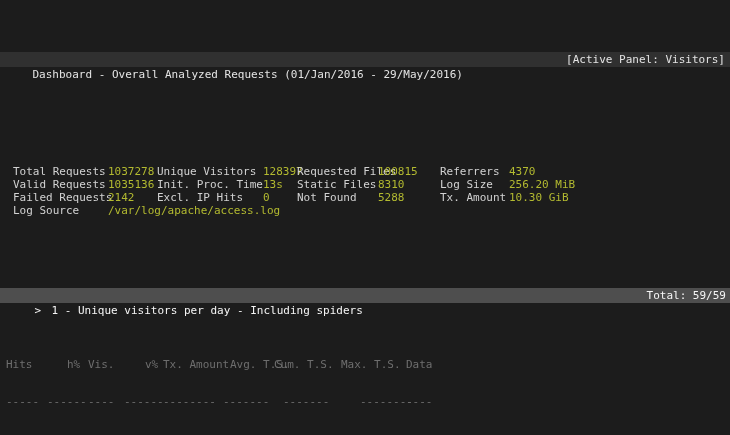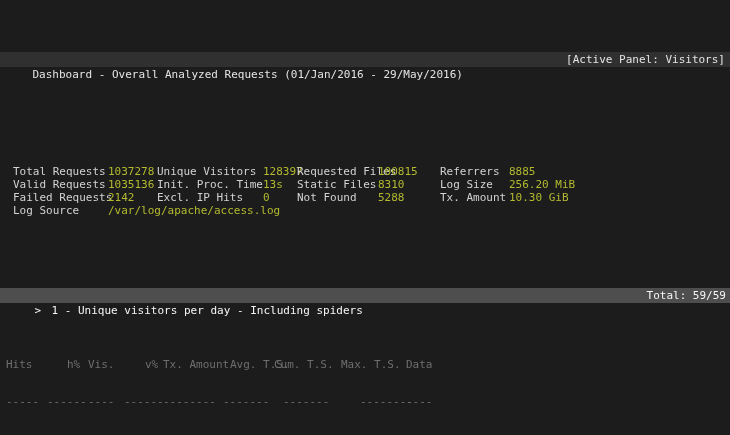--- a/index.html
+++ b/index.html
@@ -54,21 +54,21 @@
   <div class="summary">
     
   <div class="srow">
       <span class="sc1l slabel">Total Requests</span>
       <span class="sc1v sval">1037278</span>
       <span class="sc2l slabel">Unique Visitors</span>
       <span class="sc2v sval">128397</span>
       <span class="sc3l slabel">Requested Files</span>
       <span class="sc3v sval">100815</span>
       <span class="sc4l slabel">Referrers</span>
-      <span class="sc4v sval">8885</span>
+      <span class="sc4v sval">4370</span>
     </div><div class="srow">
       <span class="sc1l slabel">Valid Requests</span>
       <span class="sc1v sval">1035136</span>
       <span class="sc2l slabel">Init. Proc. Time</span>
       <span class="sc2v sval">13s</span>
       <span class="sc3l slabel">Static Files</span>
       <span class="sc3v sval">8310</span>
       <span class="sc4l slabel">Log Size</span>
       <span class="sc4v sval">256.20 MiB</span>
     </div><div class="srow">

